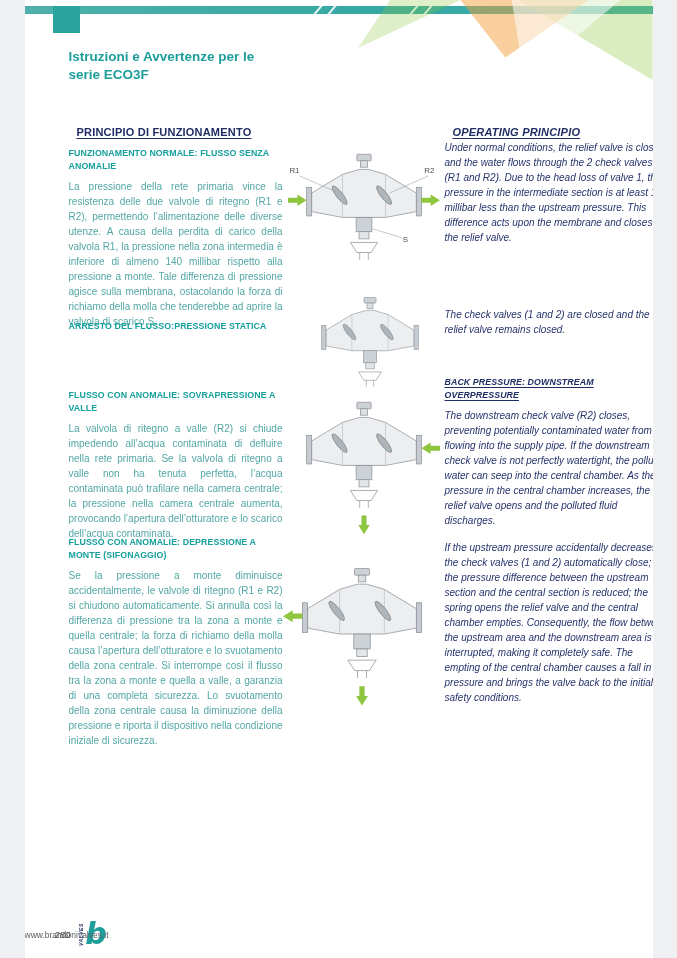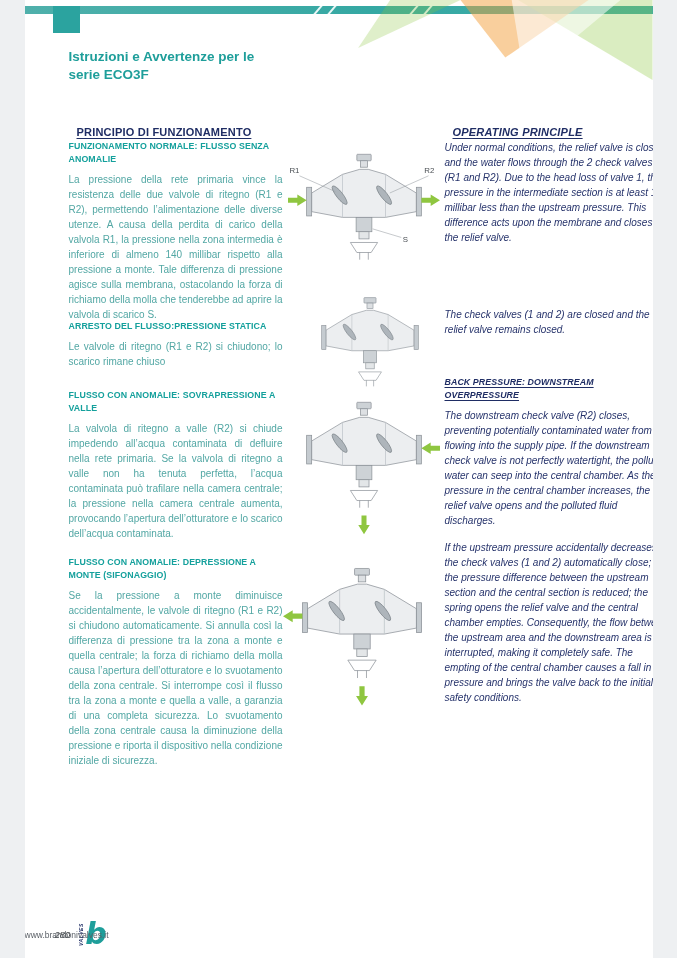--- a/index.html
+++ b/index.html
@@ -67,35 +67,34 @@
     <div class="d1"></div>
     <div class="d2"></div>
     <div class="d3"></div>
     <div class="d4"></div>
   </div>
   <div class="corner-square"></div>
 
   <h1 class="title it">Istruzioni e Avvertenze per le serie ECO3F</h1>
 
   <h2 class="colhead it">PRINCIPIO DI FUNZIONAMENTO</h2>
-  <h2 class="colhead en">OPERATING PRINCIPLE</h2>
+  <h2 class="colhead en">OPERATING PRINCIPIO</h2>
 
-  <section class="sec it" style="top:140px">
+  <section class="sec it" style="top:147px">
     <h3>FUNZIONAMENTO NORMALE: FLUSSO SENZA ANOMALIE</h3>
     <p>La pressione della rete primaria vince la resistenza delle due valvole di ritegno (R1 e R2), permettendo l’alimentazione delle diverse utenze. A causa della perdita di carico della valvola R1, la pressione nella zona intermedia è inferiore di almeno 140 millibar rispetto alla pressione a monte. Tale differenza di pressione agisce sulla membrana, ostacolando la forza di richiamo della molla che tenderebbe ad aprire la valvola di scarico S.</p>
   </section>
   <section class="sec it" style="top:320px">
     <h3>ARRESTO DEL FLUSSO:PRESSIONE STATICA</h3>
-    <p>Le valvole di ritegno (R1 e R2) si chiudono; lo scarico rimane chiuso</p>
   </section>
   <section class="sec it" style="top:389px">
     <h3>FLUSSO CON ANOMALIE: SOVRAPRESSIONE A VALLE</h3>
     <p>La valvola di ritegno a valle (R2) si chiude impedendo all’acqua contaminata di defluire nella rete primaria. Se la valvola di ritegno a valle non ha tenuta perfetta, l’acqua contaminata può trafilare nella camera centrale; la pressione nella camera centrale aumenta, provocando l’apertura dell’otturatore e lo scarico dell’acqua contaminata.</p>
   </section>
-  <section class="sec it" style="top:556px">
+  <section class="sec it" style="top:536px">
     <h3>FLUSSO CON ANOMALIE: DEPRESSIONE A MONTE (SIFONAGGIO)</h3>
     <p>Se la pressione a monte diminuisce accidentalmente, le valvole di ritegno (R1 e R2) si chiudono automaticamente. Si annulla così la differenza di pressione tra la zona a monte e quella centrale; la forza di richiamo della molla causa l’apertura dell’otturatore e lo svuotamento della zona centrale. Si interrompe così il flusso tra la zona a monte e quella a valle, a garanzia di una completa sicurezza. Lo svuotamento della zona centrale causa la diminuzione della pressione e riporta il dispositivo nella condizione iniziale di sicurezza.</p>
   </section>
 
   <section class="sec en" style="top:140px">
     <p>Under normal conditions, the relief valve is closed, and the water flows through the 2 check valves (R1 and R2). Due to the head loss of valve 1, the pressure in the intermediate section is at least 140 millibar less than the upstream pressure. This difference acts upon the membrane and closes the relief valve.</p>
   </section>
   <section class="sec en" style="top:307px">
     <p>The check valves (1 and 2) are closed and the relief valve remains closed.</p>
   </section>

